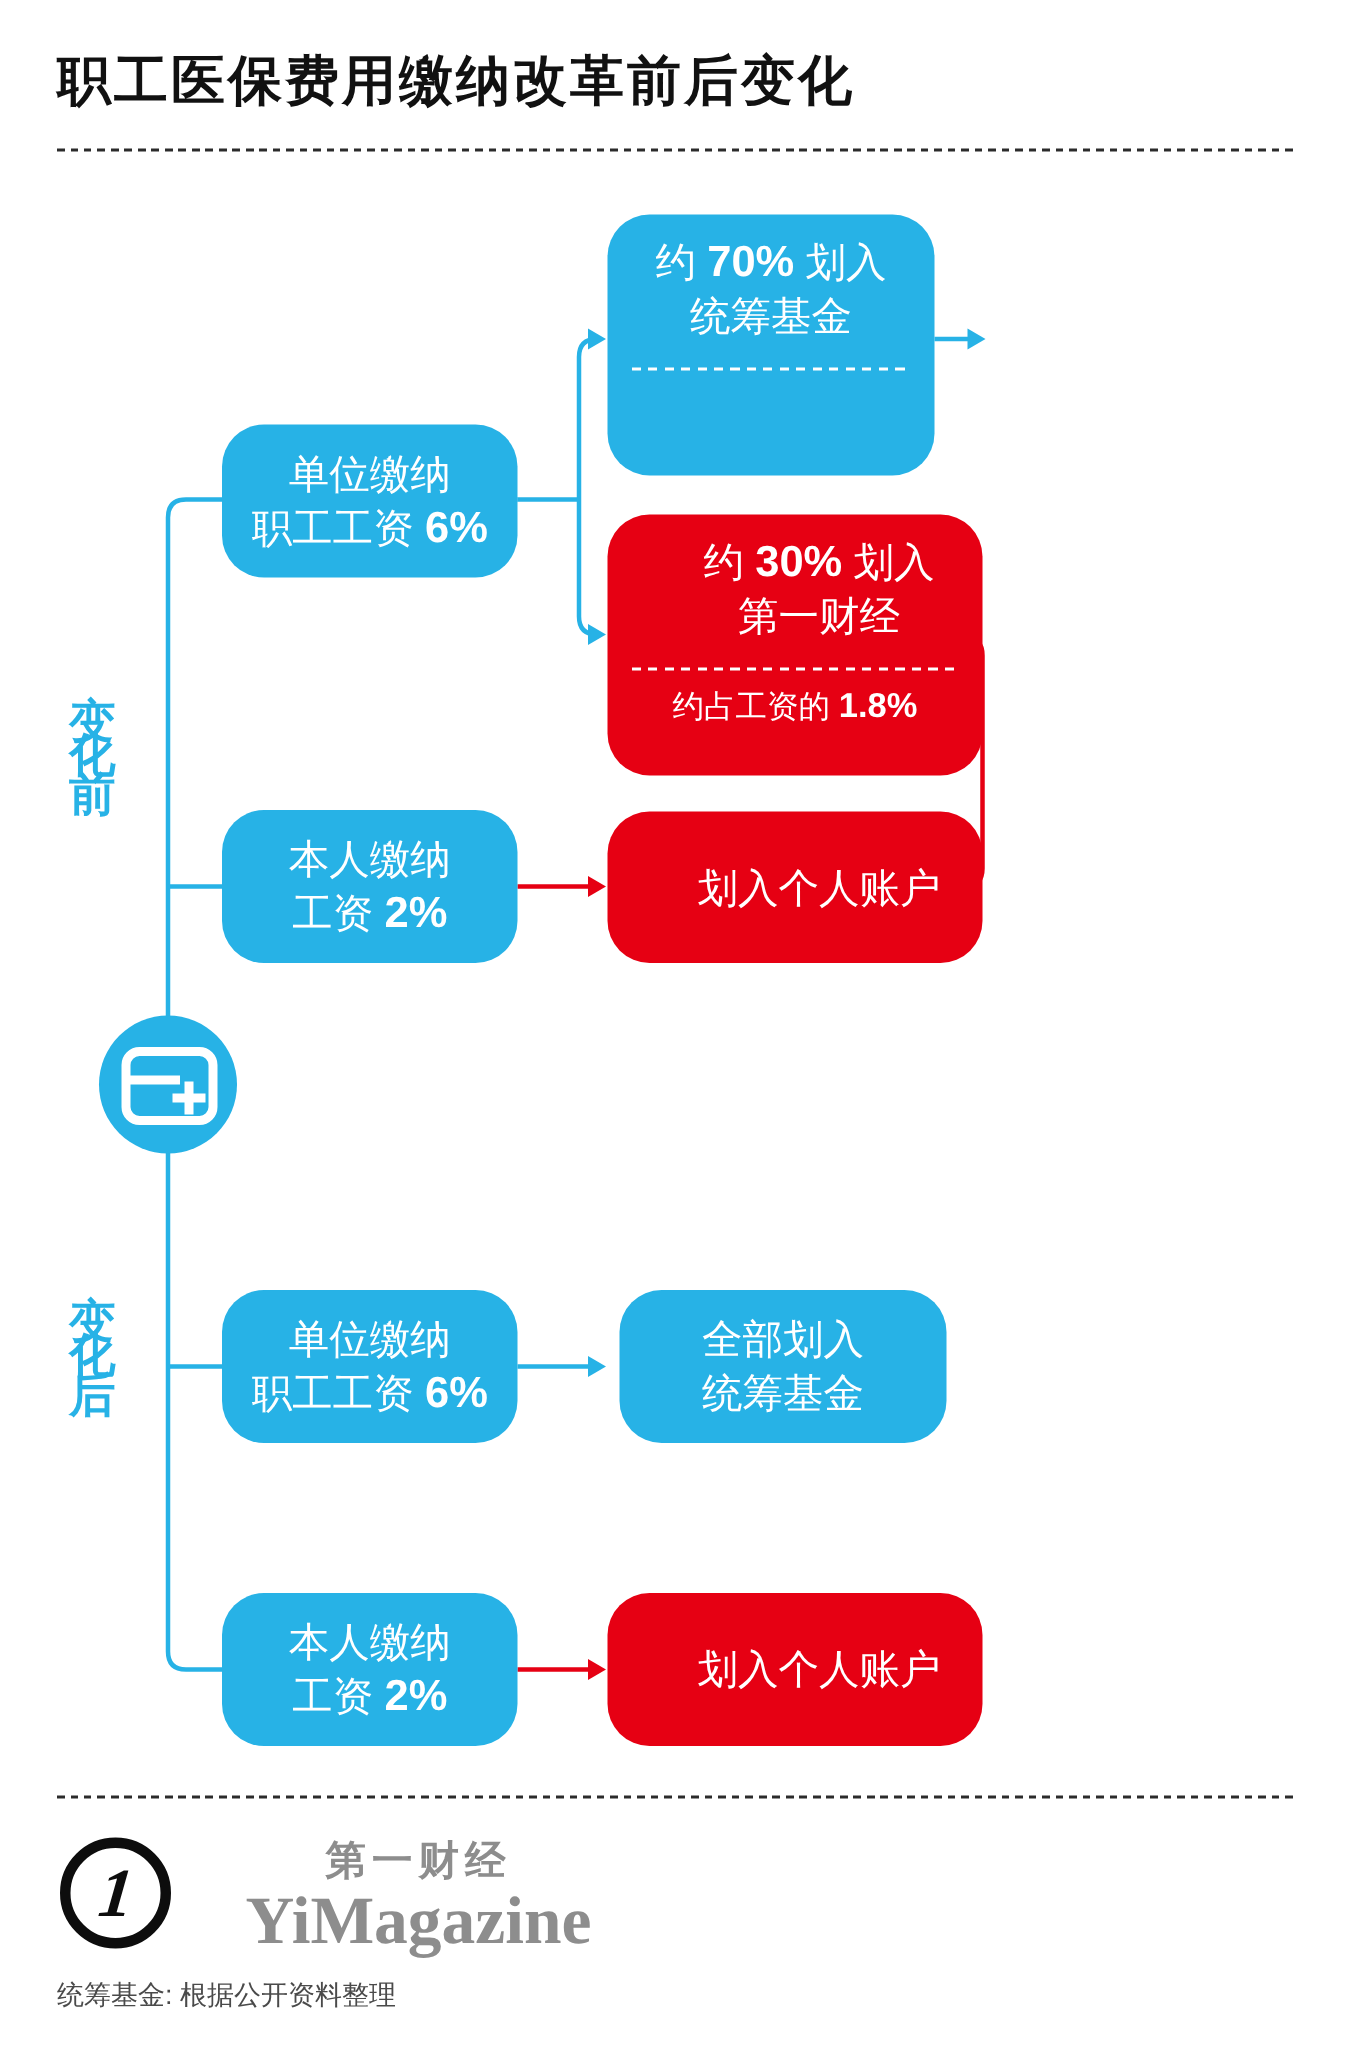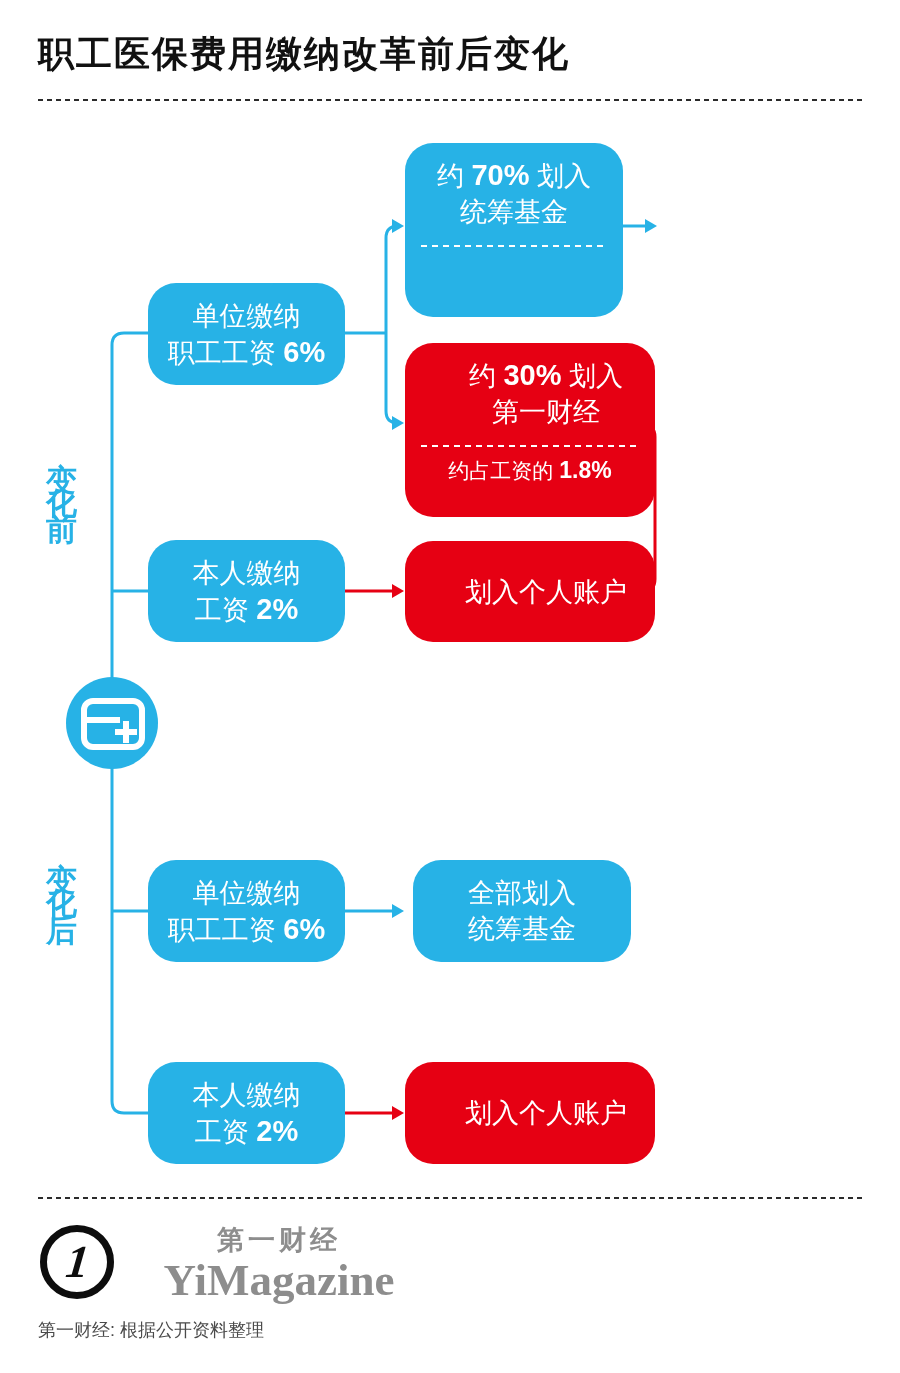--- a/index.html
+++ b/index.html
@@ -136,15 +136,15 @@
   <div class="hrule" style="top:1197px"></div>
 
   <div class="logo-circle">
     <span class="logo-one">1</span>
   </div>
   <div class="brand">
     <div class="brand-cn">第一财经</div>
     <div class="brand-en">YiMagazine</div>
   </div>
 
-  <div class="source">第一财经: 根据公开资料整理</div>
+  <div class="source">统筹基金: 根据公开资料整理</div>
 
 </div>
 
 </body></html>

